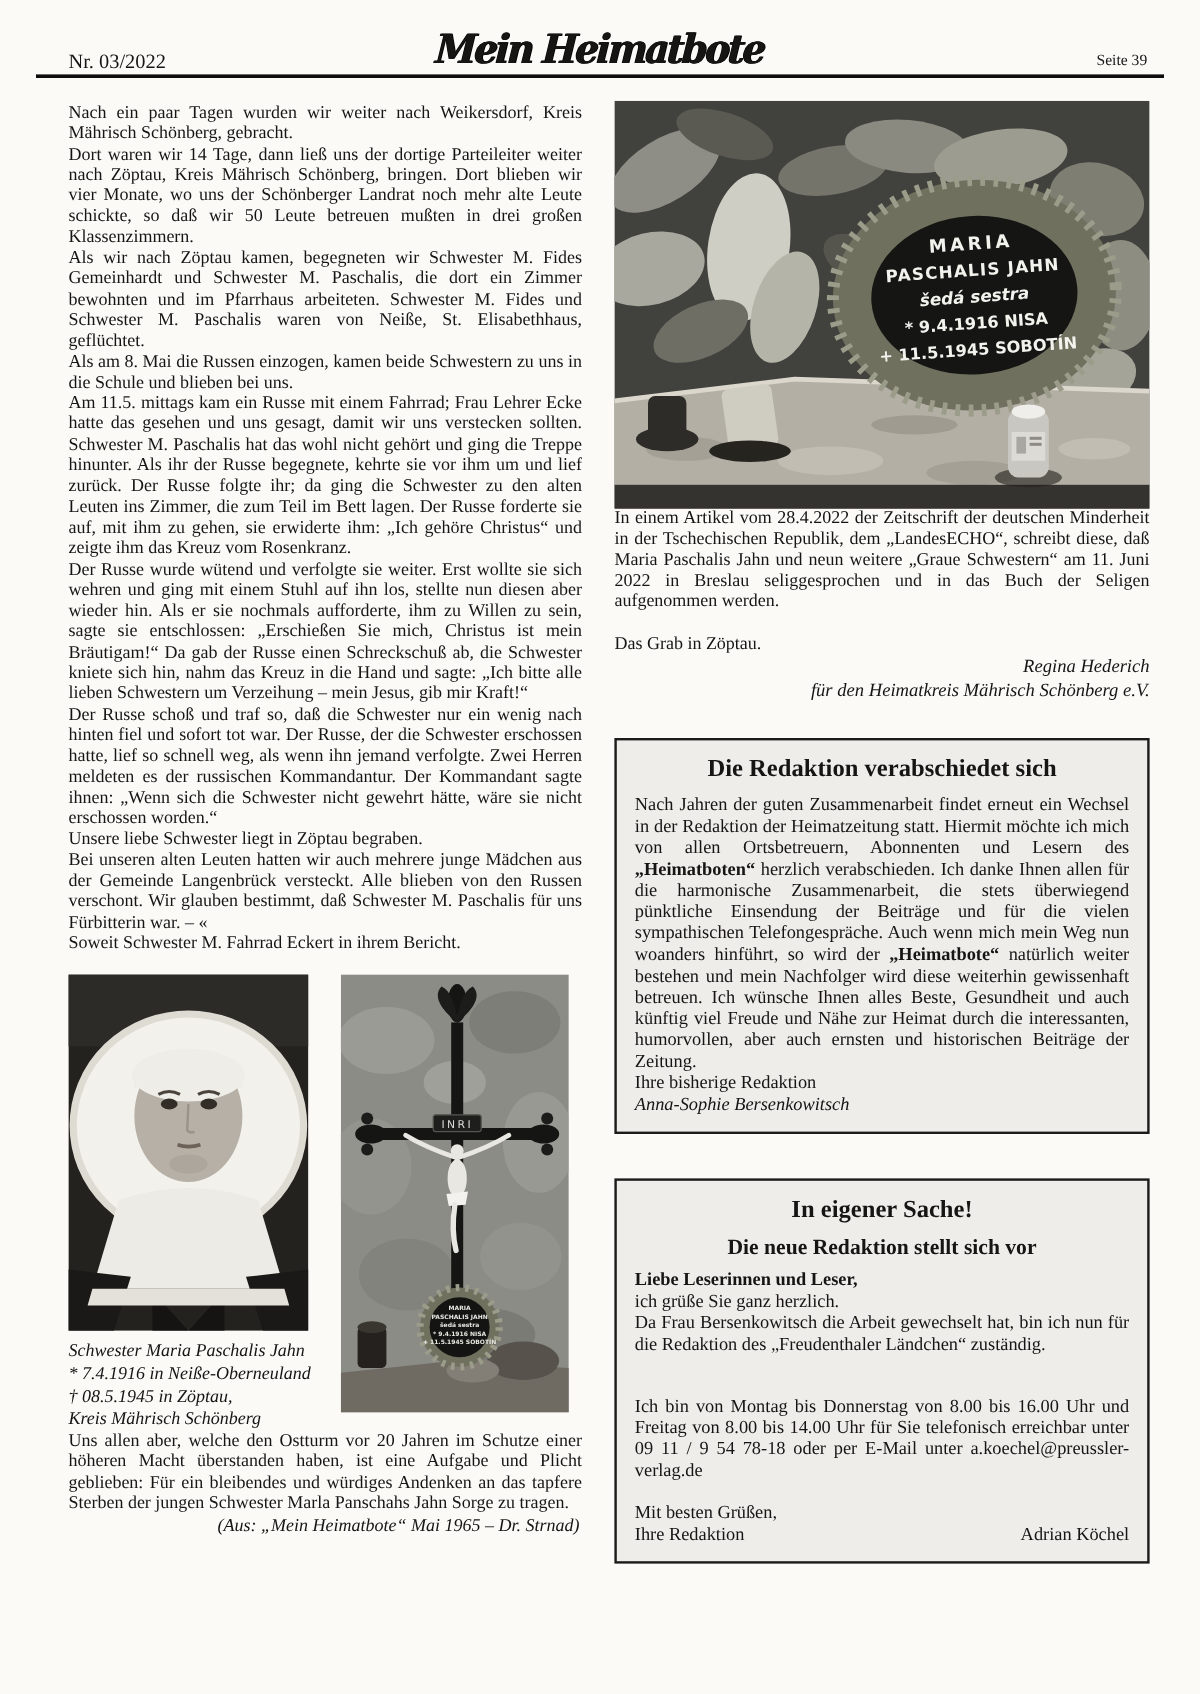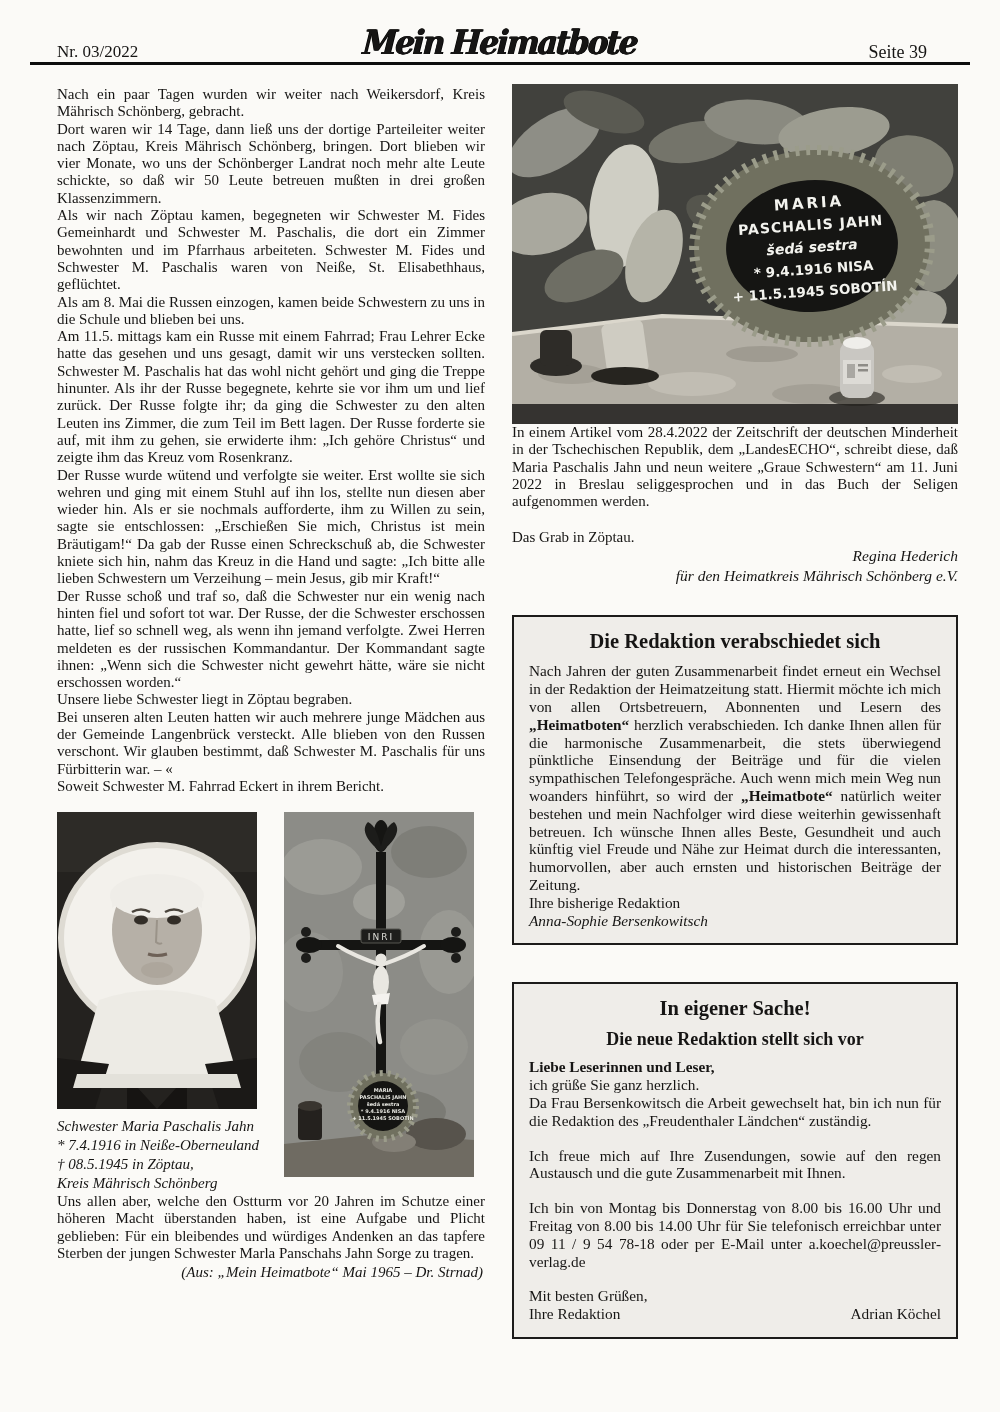--- a/index.html
+++ b/index.html
@@ -3,21 +3,21 @@
 <meta charset="utf-8">
 <style>
   html,body{margin:0;padding:0;background:#e8e8e8;}
   .page{
     position:relative;width:1000px;height:1412px;margin:0 auto;
     background:#fbfaf7;color:#161514;
     font-family:"Liberation Serif","DejaVu Serif",serif;
     overflow:hidden;
   }
   .hdr-issue{position:absolute;left:57px;top:42px;font-size:17px;}
-  .hdr-page{position:absolute;right:73px;top:42px;font-size:18px;}
+  .hdr-page{position:absolute;right:44px;top:42px;font-size:13px;}
   .masthead-wrap{position:absolute;left:0;right:0;top:24px;text-align:center;}
   .masthead{
     display:inline-block;font-family:"DejaVu Serif",serif;font-weight:bold;font-style:italic;
     font-size:31px;letter-spacing:-2px;transform:scaleY(1.08) skewX(-4deg);
     text-shadow:0.7px 0 0 #000, -0.4px 0 0 #000;
   }
   .rule{position:absolute;left:30px;right:30px;top:62px;height:3px;background:#0d0d0d;}
 
   .col-left{position:absolute;left:57px;top:86px;width:428px;}
   .col-right{position:absolute;left:512px;top:84px;width:446px;}
@@ -234,21 +234,20 @@
       <p class="body signoff italic">Anna-Sophie Bersenkowitsch</p>
     </div>
 
     <div class="box box2">
       <div class="box-title">In eigener Sache!</div>
       <div class="box-sub">Die neue Redaktion stellt sich vor</div>
       <p class="body bold">Liebe Leserinnen und Leser,</p>
       <p class="body">ich grüße Sie ganz herzlich.</p>
       <p class="body">Da Frau Bersenkowitsch die Arbeit gewechselt hat, bin ich nun für die Redaktion des „Freudenthaler Ländchen“ zuständig.</p>
       <div class="gap"></div>
-      <p class="body">Ich freue mich auf Ihre Zusendungen, sowie auf den regen Austausch und die gute Zusammenarbeit mit Ihnen.</p>
       <div class="gap"></div>
       <p class="body">Ich bin von Montag bis Donnerstag von 8.00 bis 16.00 Uhr und Freitag von 8.00 bis 14.00 Uhr für Sie telefonisch erreichbar unter 09 11 / 9 54 78-18 oder per E-Mail unter a.koechel@preussler-verlag.de</p>
       <div class="gap"></div>
       <p class="body">Mit besten Grüßen,</p>
       <div class="closing-row">
         <span>Ihre Redaktion</span>
         <span>Adrian Köchel</span>
       </div>
     </div>
 

